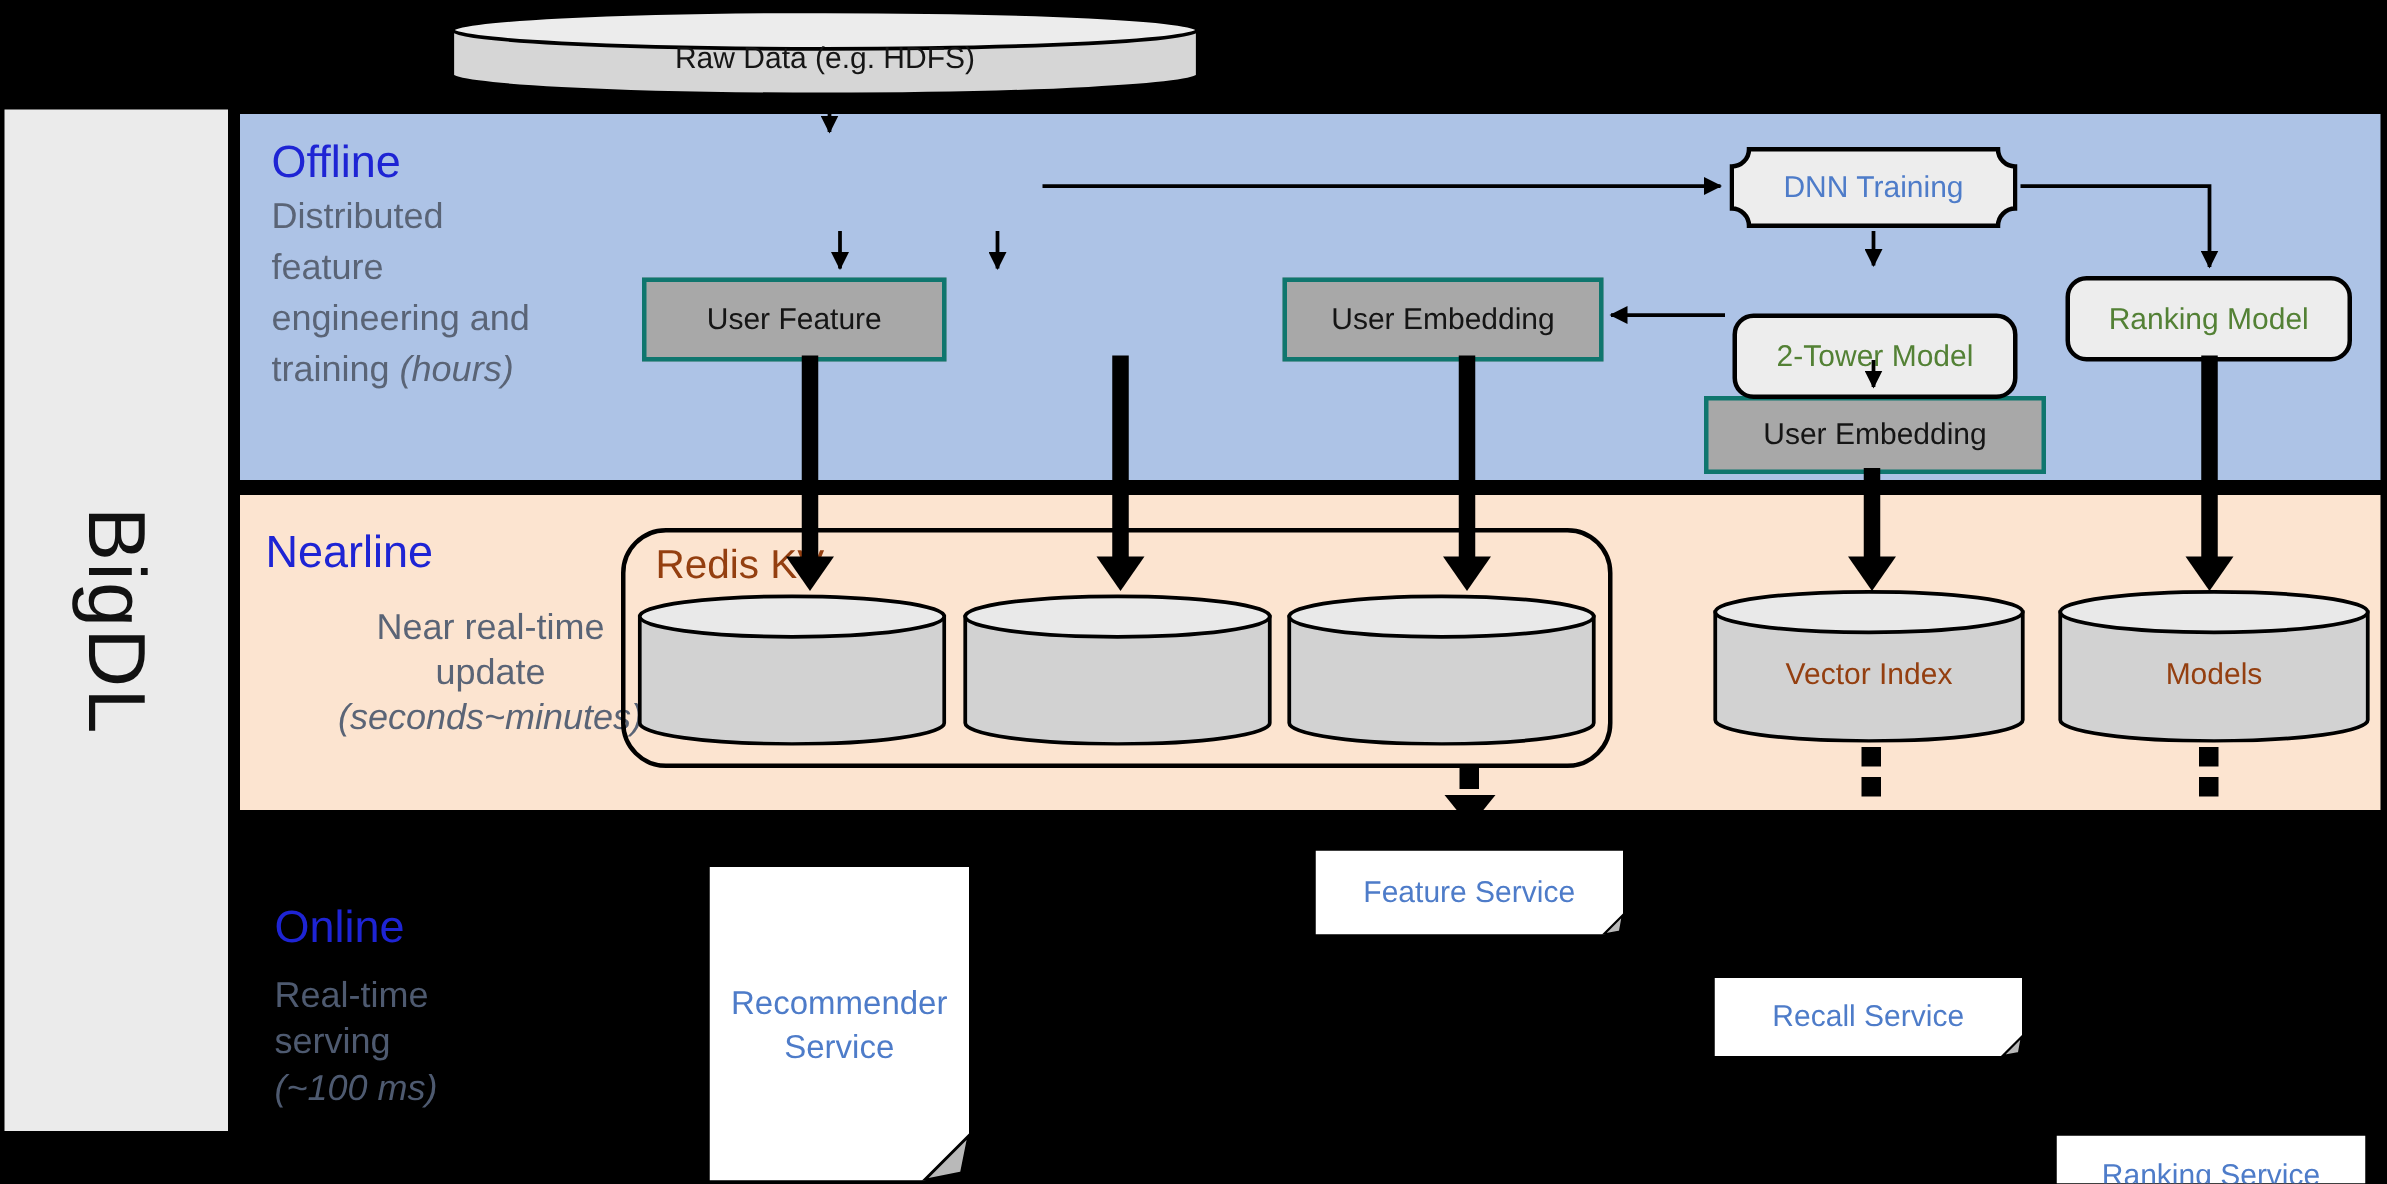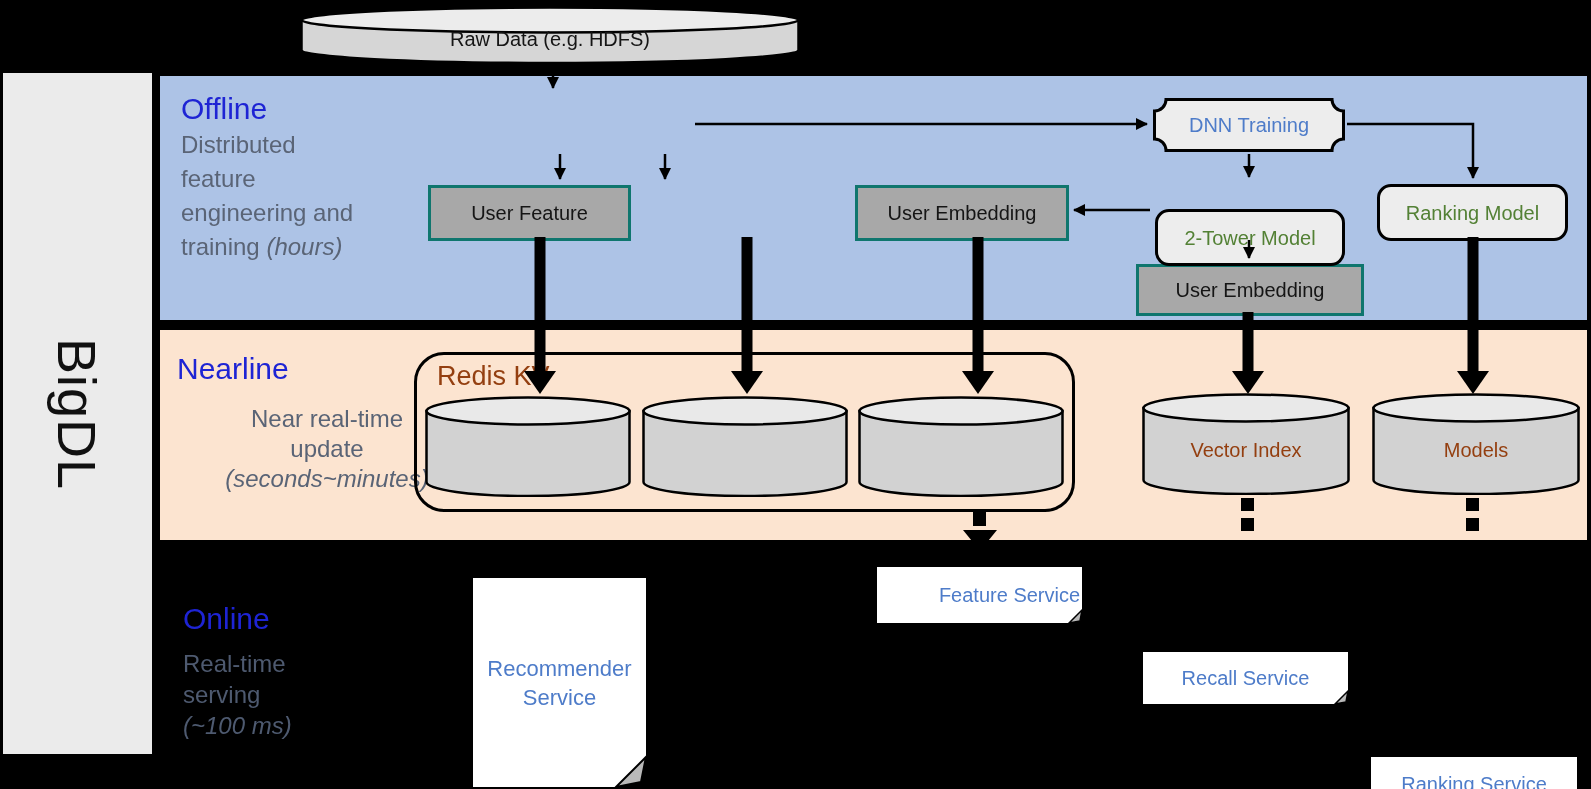--- a/index.html
+++ b/index.html
@@ -122,21 +122,21 @@
     <div class="lbl brown-text" style="margin-top:12px;">Vector Index</div>
   </div>
   <div class="node" style="left:1372px;top:393px;width:208px;height:102px;">
     <svg class="shape" width="208" height="102" viewBox="0 0 208 102">
       <path d="M1.5 15 V87 A102.5 14 0 0 0 206.5 87 V15 Z" fill="#d2d2d2" stroke="#000" stroke-width="2.5"></path>
       <ellipse cx="104" cy="15" rx="102.5" ry="13.5" fill="#e9e9e9" stroke="#000" stroke-width="2.5"></ellipse>
     </svg>
     <div class="lbl brown-text" style="margin-top:12px;">Models</div>
   </div>
 
-  <div class="node" style="left:877px;top:567px;width:205px;height:56px;padding-left:30px;">
+  <div class="node" style="left:877px;top:567px;width:205px;height:56px;">
     <svg class="shape" width="205" height="56" viewBox="0 0 205 56">
       <path d="M0 0 H205 V43 L192 56 H0 Z" fill="#fff"></path>
       <path d="M192 56 L205 43 L203 54 Z" fill="#b9b9b9" stroke="#000" stroke-width="1.5"></path>
     </svg>
     <div class="lbl blue-text doc-lbl">Feature Service</div>
   </div>
 
   <div class="node" style="left:473px;top:578px;width:173px;height:209px;">
     <svg class="shape" width="173" height="209" viewBox="0 0 173 209">
       <path d="M0 0 H173 V179 L143 209 H0 Z" fill="#fff"></path>

